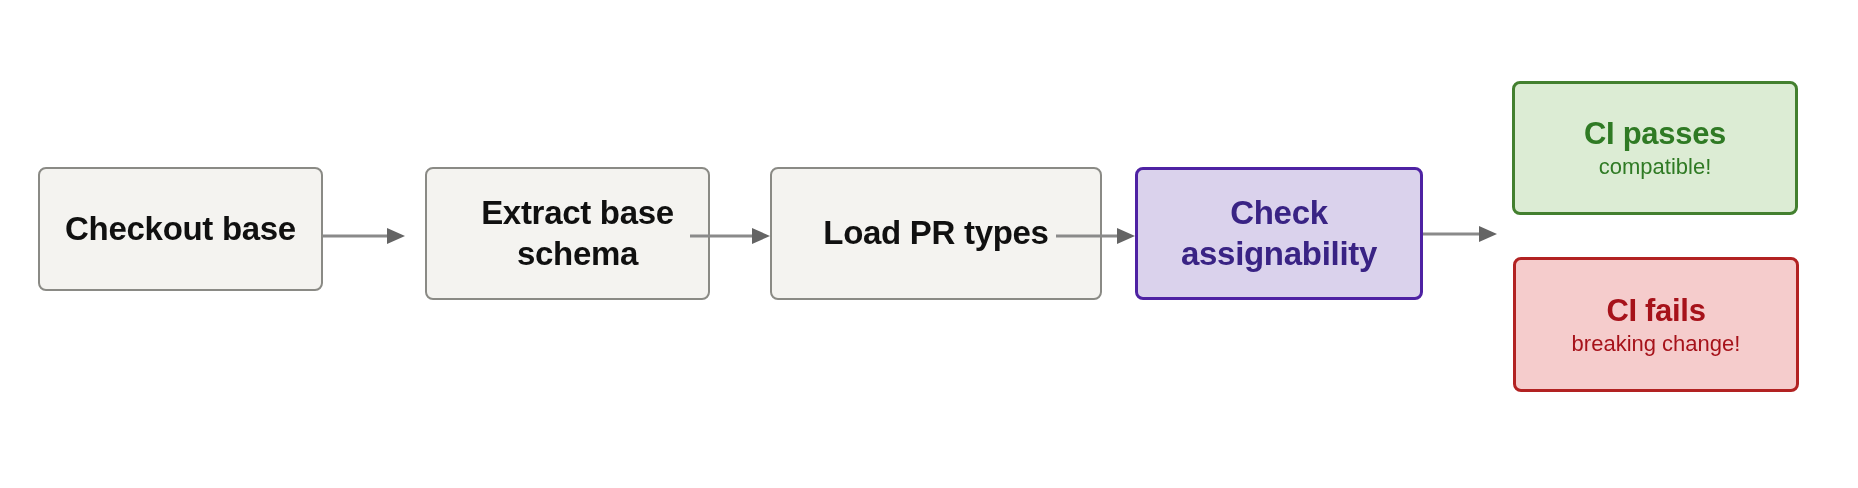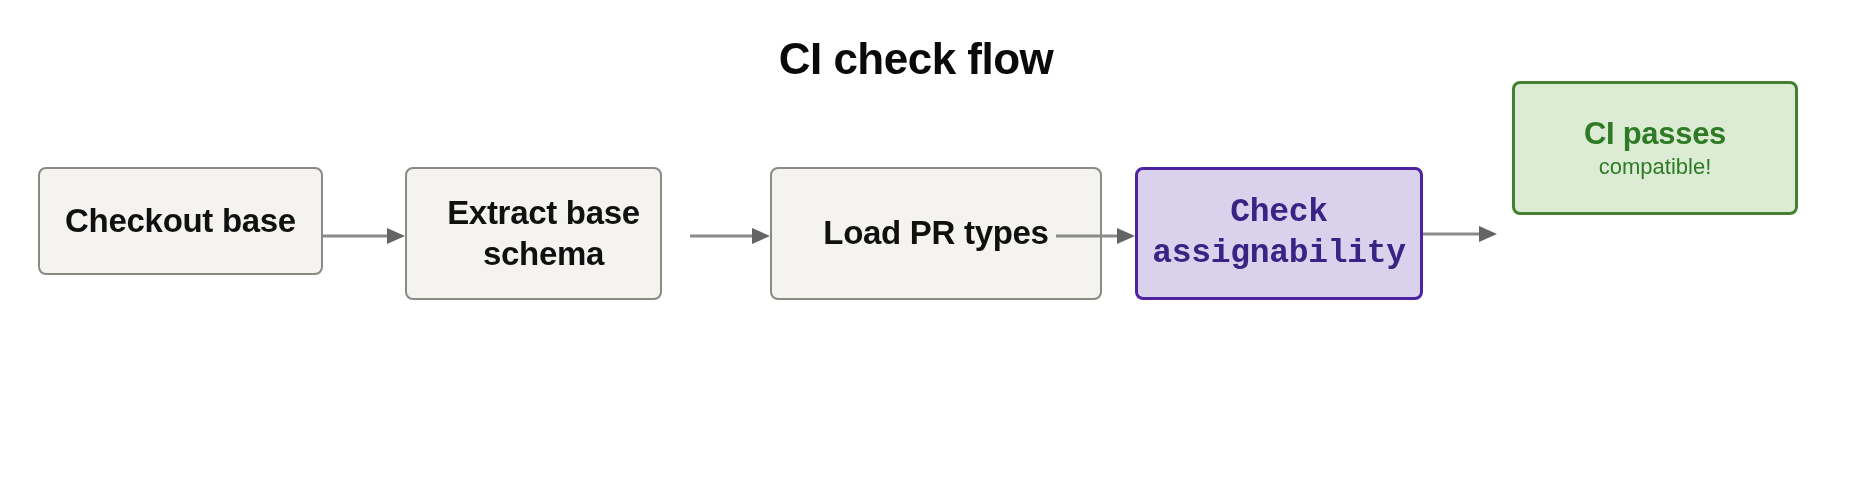--- a/index.html
+++ b/index.html
@@ -50,21 +50,20 @@
   }
   .node.default {
     background: var(--node_fill, #f4f3f0);
     border: 2px solid var(--node_border, #8a8a85);
     color: var(--node_text, #101010);
   }
   .node.accent {
     background: var(--accent_fill, #dad2ec);
     border: 3px solid var(--accent_border, #4e22a3);
     color: var(--accent_text, #392384);
-    font-family: Liberation Mono, monospace;
   }
   .node.success {
     background: var(--success_fill, #dcecd4);
     border: 3px solid var(--success_border, #43802f);
     color: var(--success_text, #2f7a24);
   }
   .node.success .label { font-size: 31px; }
   .node.danger {
     background: var(--danger_fill, #f5cccc);
     border: 3px solid var(--danger_border, #b22222);
@@ -94,32 +93,31 @@
     border-top: 8px solid transparent;
     border-bottom: 8px solid transparent;
     border-left: 18px solid var(--arrow_head, #646464);
   }
 </style>
 </head>
 <body>
 
 <div class="canvas">
 
-  <div class="diagram-title">CI check flow</div>
 
-  <div class="node default" style="left:38px; top:167px; width:285px; height:108px;">
+  <div class="node default" style="left:38px; top:167px; width:285px; height:124px;">
     <div class="label">Checkout base</div>
   </div>
 
   <div class="arrow" style="left:323px; top:227px; width:82px;">
     <span class="shaft"></span>
     <span class="head"></span>
   </div>
 
-  <div class="node default" style="left:405px; top:167px; width:257px; height:133px;padding-left:40px;">
+  <div class="node default" style="left:425px; top:167px; width:285px; height:133px;padding-left:40px;">
     <div class="label">Extract base schema</div>
   </div>
 
   <div class="arrow" style="left:690px; top:227px; width:80px;">
     <span class="shaft"></span>
     <span class="head"></span>
   </div>
 
   <div class="node default" style="left:770px; top:167px; width:332px; height:133px;">
     <div class="label">Load PR types</div>
@@ -137,14 +135,18 @@
   <div class="arrow" style="left:1423px; top:225px; width:74px;">
     <span class="shaft"></span>
     <span class="head"></span>
   </div>
 
   <div class="node success" style="left:1512px; top:81px; width:286px; height:134px;">
     <div class="label">CI passes</div>
     <div class="sublabel">compatible!</div>
   </div>
 
+  <div class="node danger" style="left:1513px; top:257px; width:286px; height:135px;">
+    <div class="label">CI fails</div>
+    <div class="sublabel">breaking change!</div>
+  </div>
 
 </div>
 
 </body></html>

